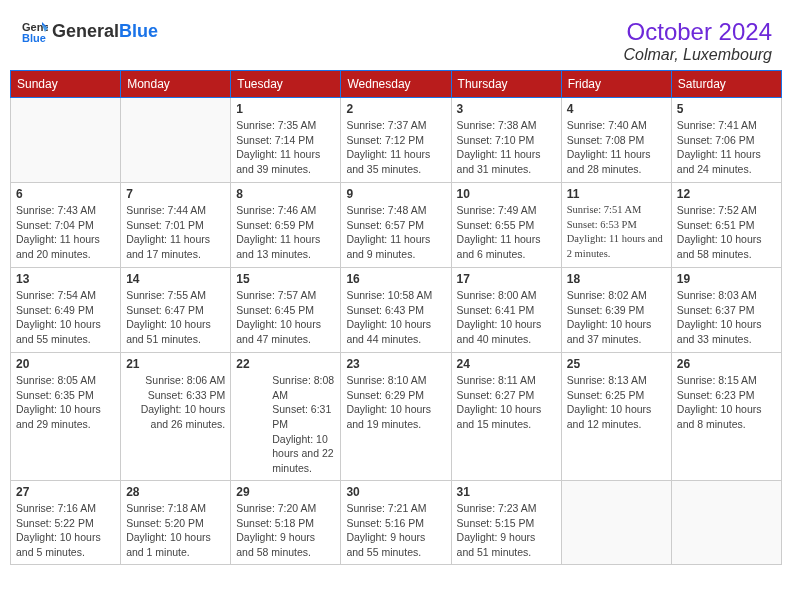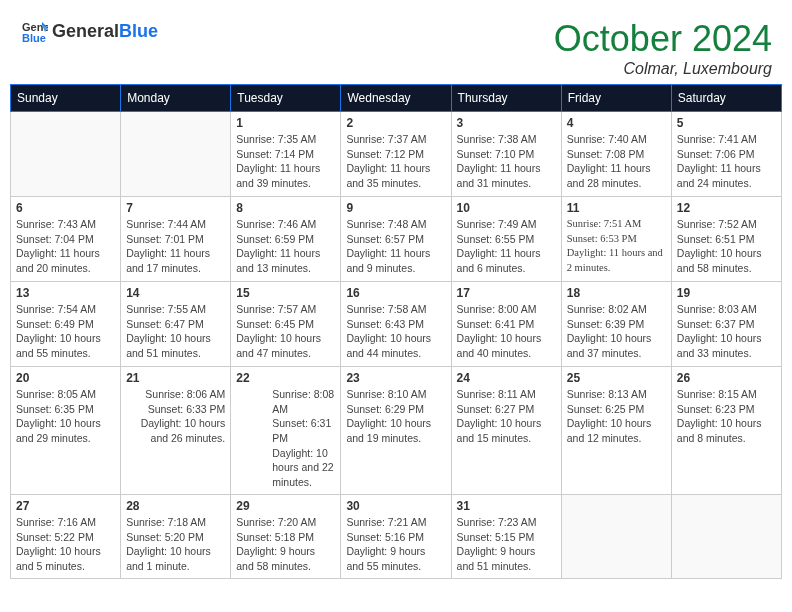--- a/index.html
+++ b/index.html
@@ -30,36 +30,36 @@
     .logo-blue { color: #1a73e8; }
     .logo-icon {
       width: 28px;
       height: 28px;
       margin-right: 4px;
     }
     .title-block {
       text-align: right;
     }
     .month-title {
-      font-size: 36px;
+      font-size: 24px;
       font-weight: 300;
-      color: #15803d;
+      color: #6d28d9;
     }
     .location {
       font-size: 16px;
       color: #333;
       font-style: italic;
     }
     .calendar {
       width: 100%;
       border-collapse: collapse;
       font-size: 11px;
     }
     .calendar th {
-      background: #0f172a;
+      background: #b91c1c;
       color: #fff;
       text-align: left;
       padding: 6px 6px;
       font-size: 12px;
       font-weight: normal;
       border: 1px solid #1a73e8;
     }
     .calendar td {
       border: 1px solid #ccc;
       vertical-align: top;
@@ -215,21 +215,21 @@
 Daylight: 10 hours and 51 minutes.</div>
         </td>
         <td>
           <div class="day-number">15</div>
           <div class="day-info" style="white-space: pre-line;">Sunrise: 7:57 AM
 Sunset: 6:45 PM
 Daylight: 10 hours and 47 minutes.</div>
         </td>
         <td>
           <div class="day-number">16</div>
-          <div class="day-info" style="white-space: pre-line;">Sunrise: 7:58 AM
+          <div class="day-info" style="white-space: pre-line;">Sunrise: 10:58 AM
 Sunset: 6:43 PM
 Daylight: 10 hours and 44 minutes.</div>
         </td>
         <td>
           <div class="day-number">17</div>
           <div class="day-info" style="white-space: pre-line;">Sunrise: 8:00 AM
 Sunset: 6:41 PM
 Daylight: 10 hours and 40 minutes.</div>
         </td>
         <td>

